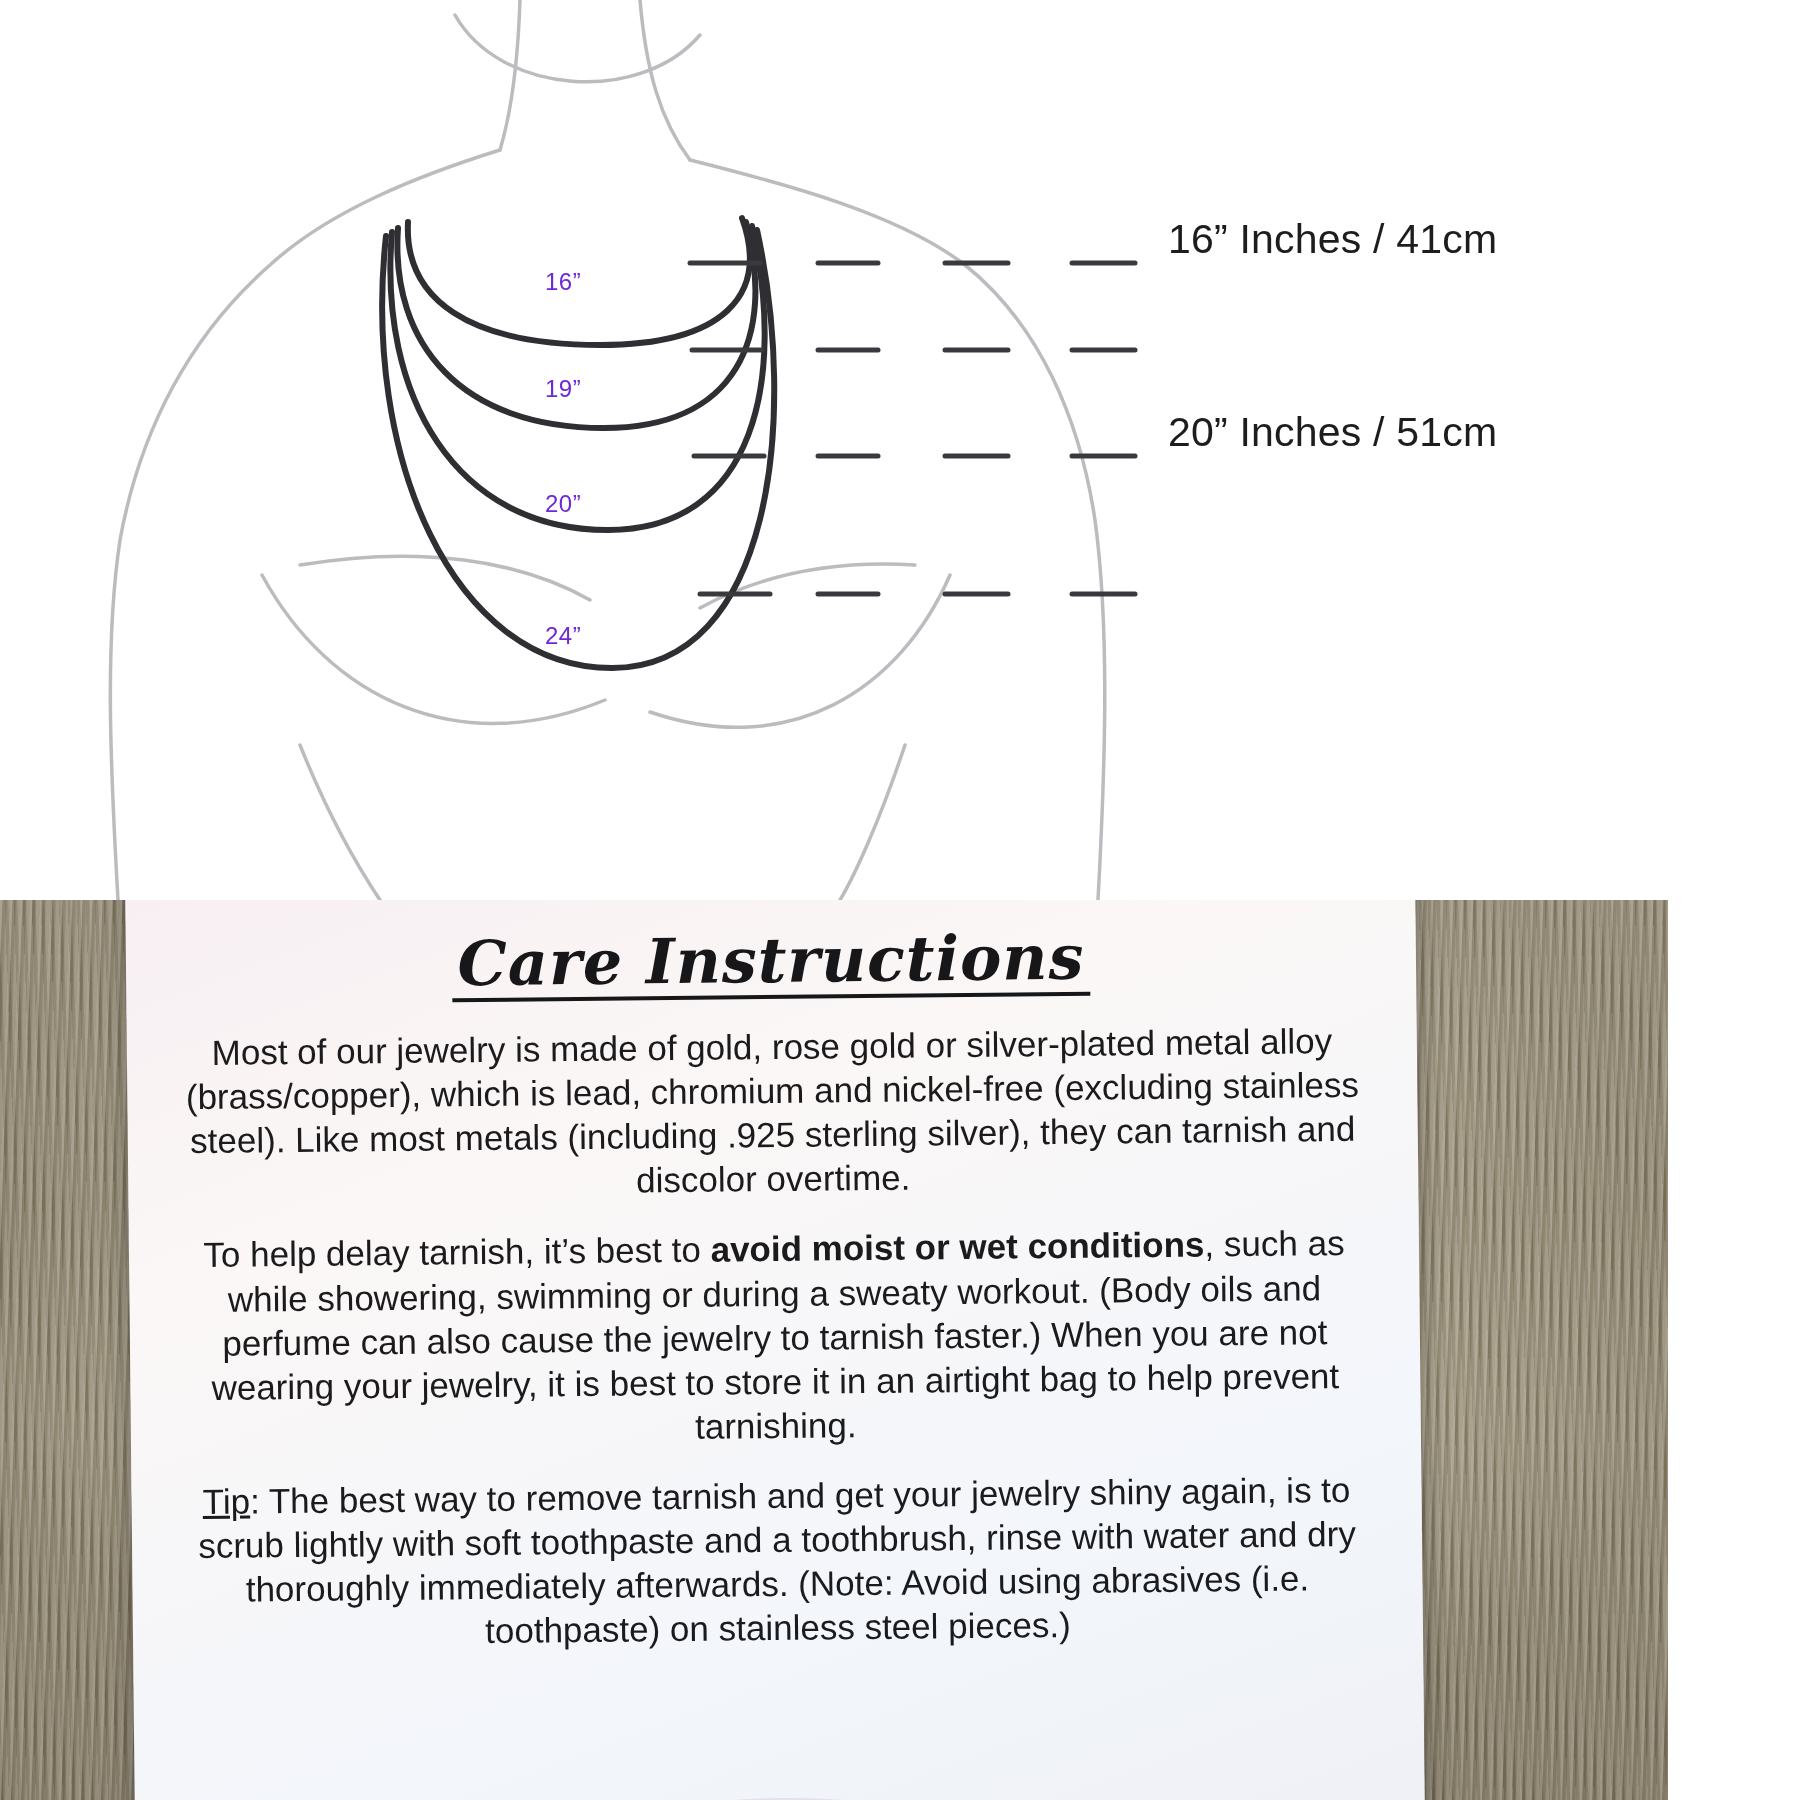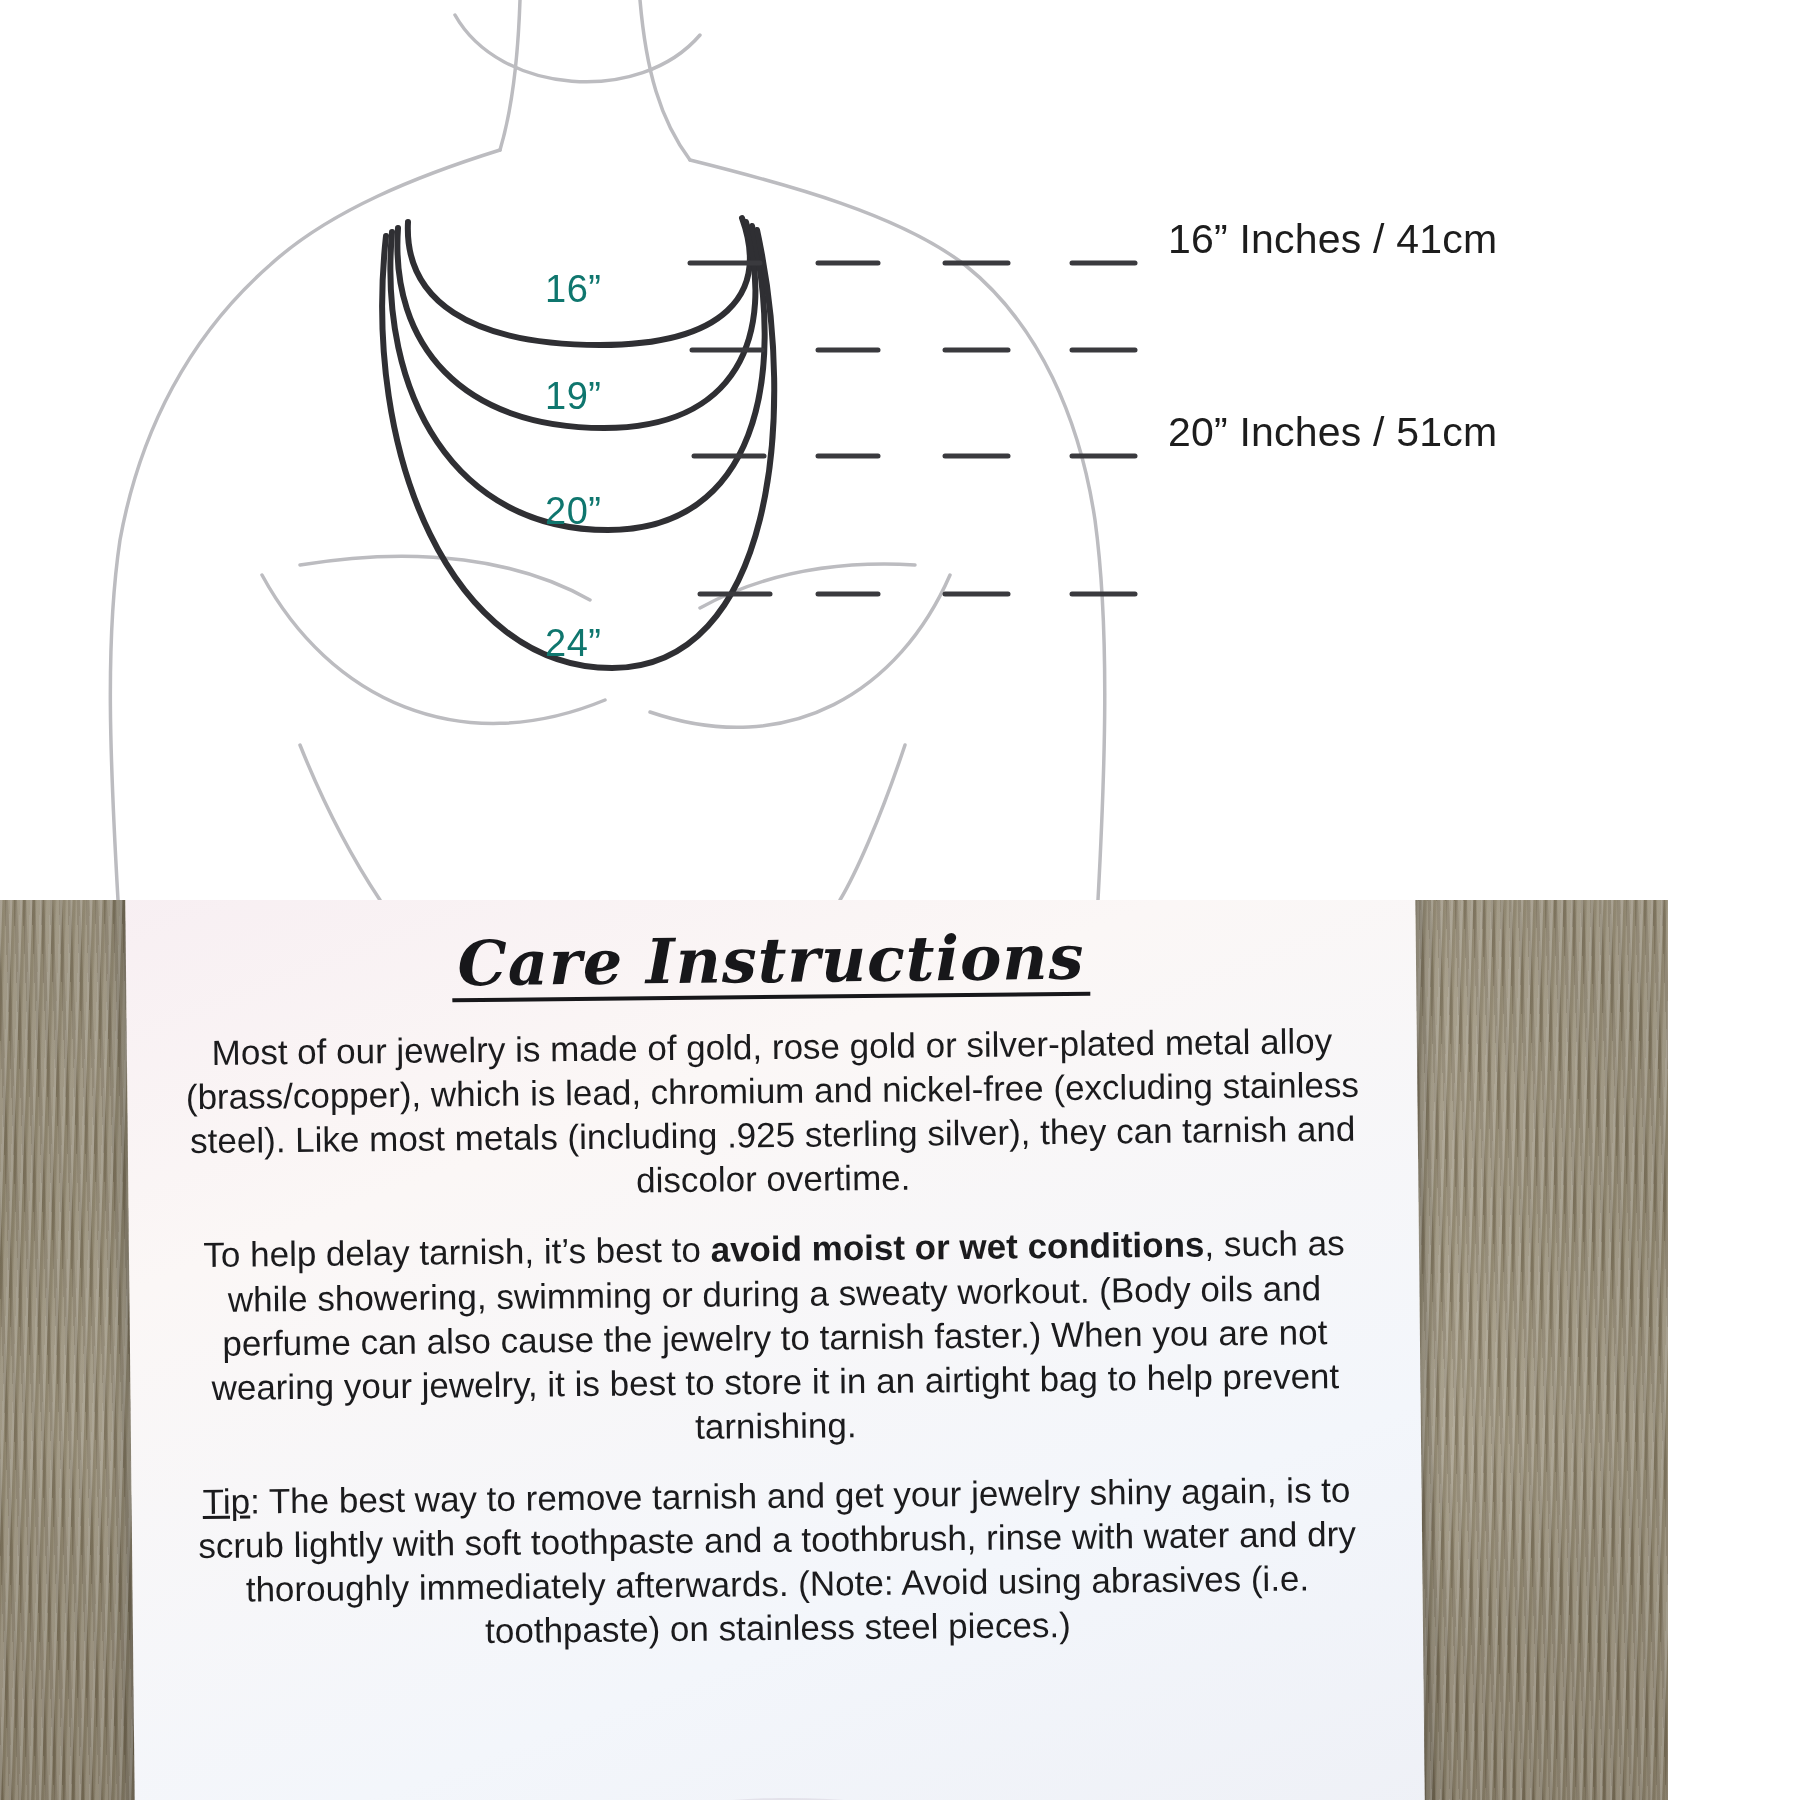--- a/index.html
+++ b/index.html
@@ -25,22 +25,22 @@
     overflow: hidden;
   }
   #body-svg {
     position: absolute;
     left: 0;
     top: 0;
   }
   .len-label {
     position: absolute;
     font-family: "Liberation Sans", sans-serif;
-    font-size: 38px;
-    color: #0f766e;
+    font-size: 24px;
+    color: #6d28d9;
     letter-spacing: 0.5px;
     white-space: nowrap;
   }
   .right-label {
     position: absolute;
     font-family: "Liberation Sans", sans-serif;
     font-size: 41px;
     color: #1d1d1d;
     white-space: nowrap;
     letter-spacing: 0.2px;

